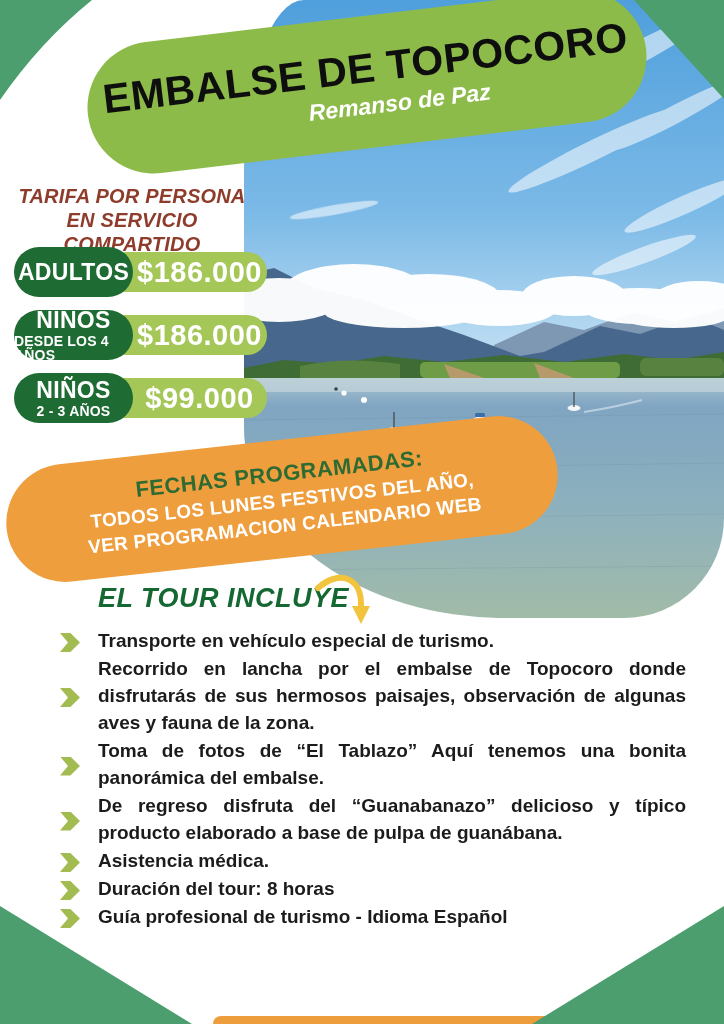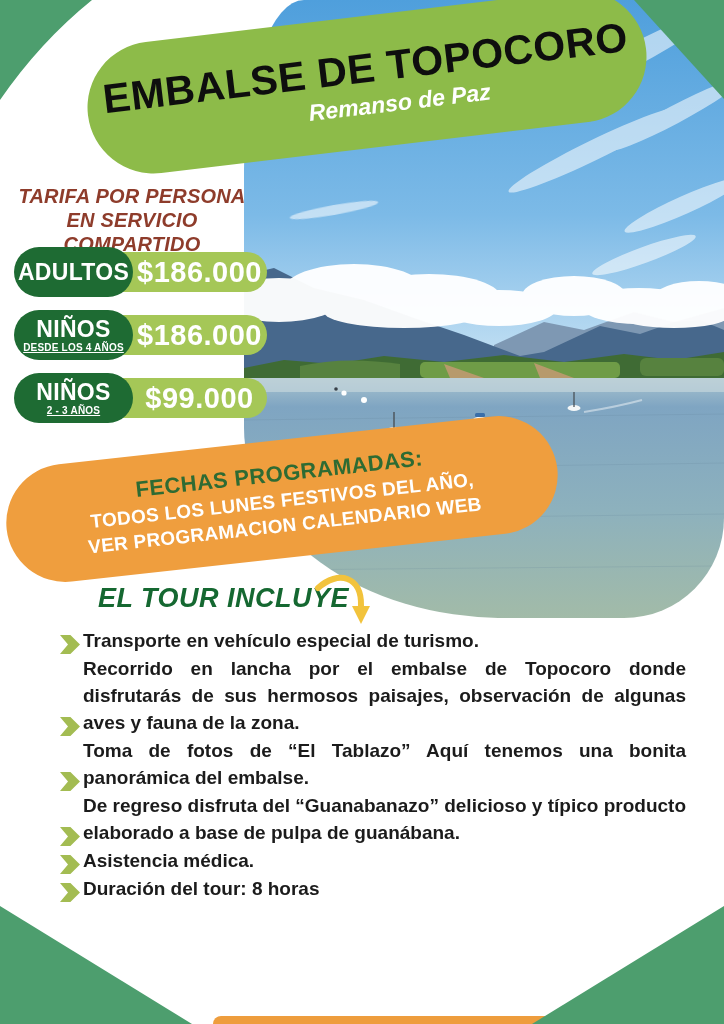--- a/index.html
+++ b/index.html
@@ -63,21 +63,21 @@
     display:flex; align-items:center; justify-content:center; padding-left:112px;
   }
   .pill-price { color:#ffffff; font-weight:700; font-size:29px; letter-spacing:0.5px; white-space:nowrap; }
   .pill-dark {
     position:absolute; left:0; top:0; width:119px; height:50px;
     background:#1e6b33; border-radius:25px;
     display:flex; flex-direction:column; align-items:center; justify-content:center;
     color:#ffffff; line-height:1;
   }
   .pill-label { font-weight:700; font-size:23px; letter-spacing:0.3px; }
-  .pill-sub { font-weight:700; font-size:10px; margin-top:2px; letter-spacing:0.2px;text-decoration:underline; }
+  .pill-sub { font-weight:700; font-size:14px; margin-top:2px; letter-spacing:0.2px; }
   .pill-sub:empty { display:none; }
 
   
   .fechas {
     position:absolute; left:5px; top:440px; width:554px; height:118px; z-index:3;
     background:#ef9e3e; border-radius:59px; transform:rotate(-6.3deg);
     display:flex; flex-direction:column; align-items:center; justify-content:center;
     text-align:center;
   }
   .fechas-title { color:#2e6b33; font-weight:900; font-size:22px; letter-spacing:0.4px; }
@@ -89,21 +89,21 @@
     color:#156831; font-weight:900; font-style:italic; font-size:27px; letter-spacing:0.5px;
     white-space:nowrap;
   }
   .tour-arrow { position:absolute; left:312px; top:566px; z-index:3; }
 
   
   .includes {
     position:absolute; left:60px; top:627px; width:626px; z-index:3;
     list-style:none;
   }
-  .inc-item { display:flex; align-items:flex-end; gap:3px; margin-bottom:1px; }
+  .inc-item { display:flex; align-items:center; gap:18px; margin-bottom:1px; }
   .chevron {
     flex:0 0 auto; width:20px; height:19px; margin-top:4px; background:#a3bc52;
     clip-path:polygon(0 0, 52% 0, 100% 50%, 52% 100%, 0 100%, 40% 50%);
   }
   .inc-text {
     flex:1; color:#1b1b1b; font-weight:700; font-size:19px; line-height:27px;
     text-align:justify;
   }
 </style>
 </head>
@@ -283,15 +283,19 @@
       <li class="inc-item">
         <span class="chevron"></span>
         <span class="inc-text">Asistencia médica.</span>
       </li>
 
       <li class="inc-item">
         <span class="chevron"></span>
         <span class="inc-text">Duración del tour: 8 horas</span>
       </li>
 
+      <li class="inc-item">
+        <span class="chevron"></span>
+        <span class="inc-text">Guía profesional de turismo - Idioma Español</span>
+      </li>
     </ul>
 
 </div>
 
 </body></html>

